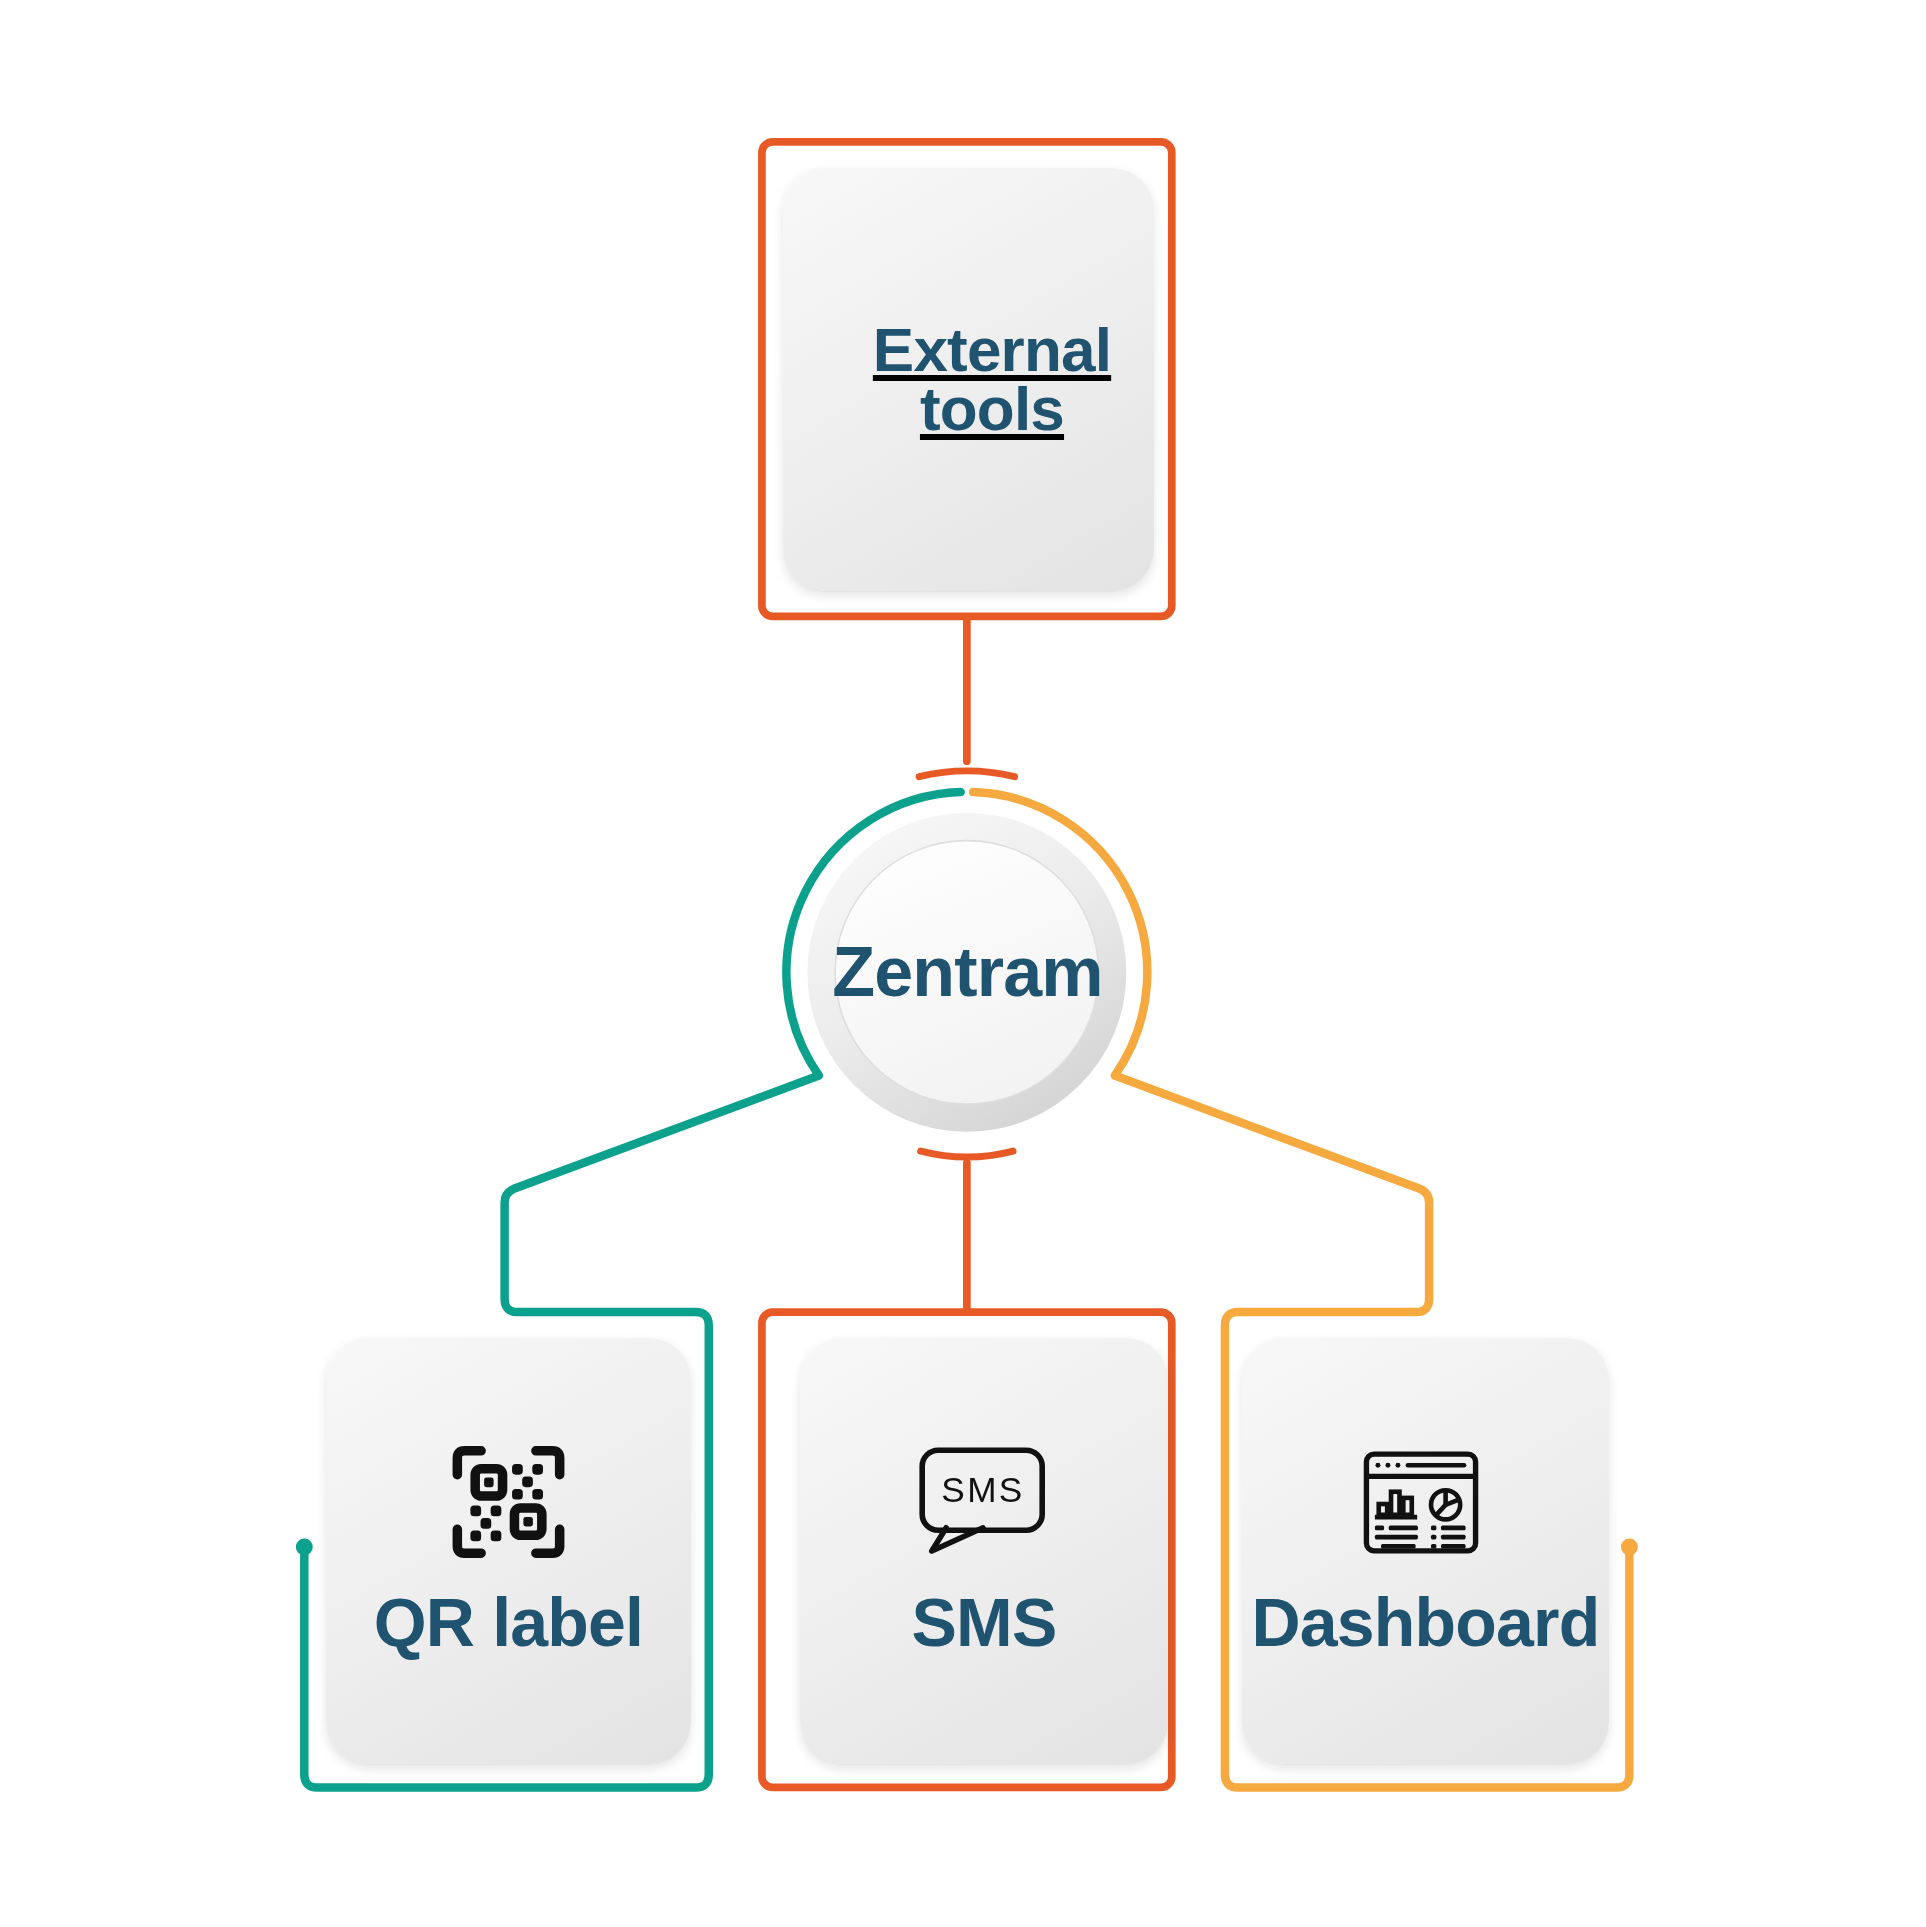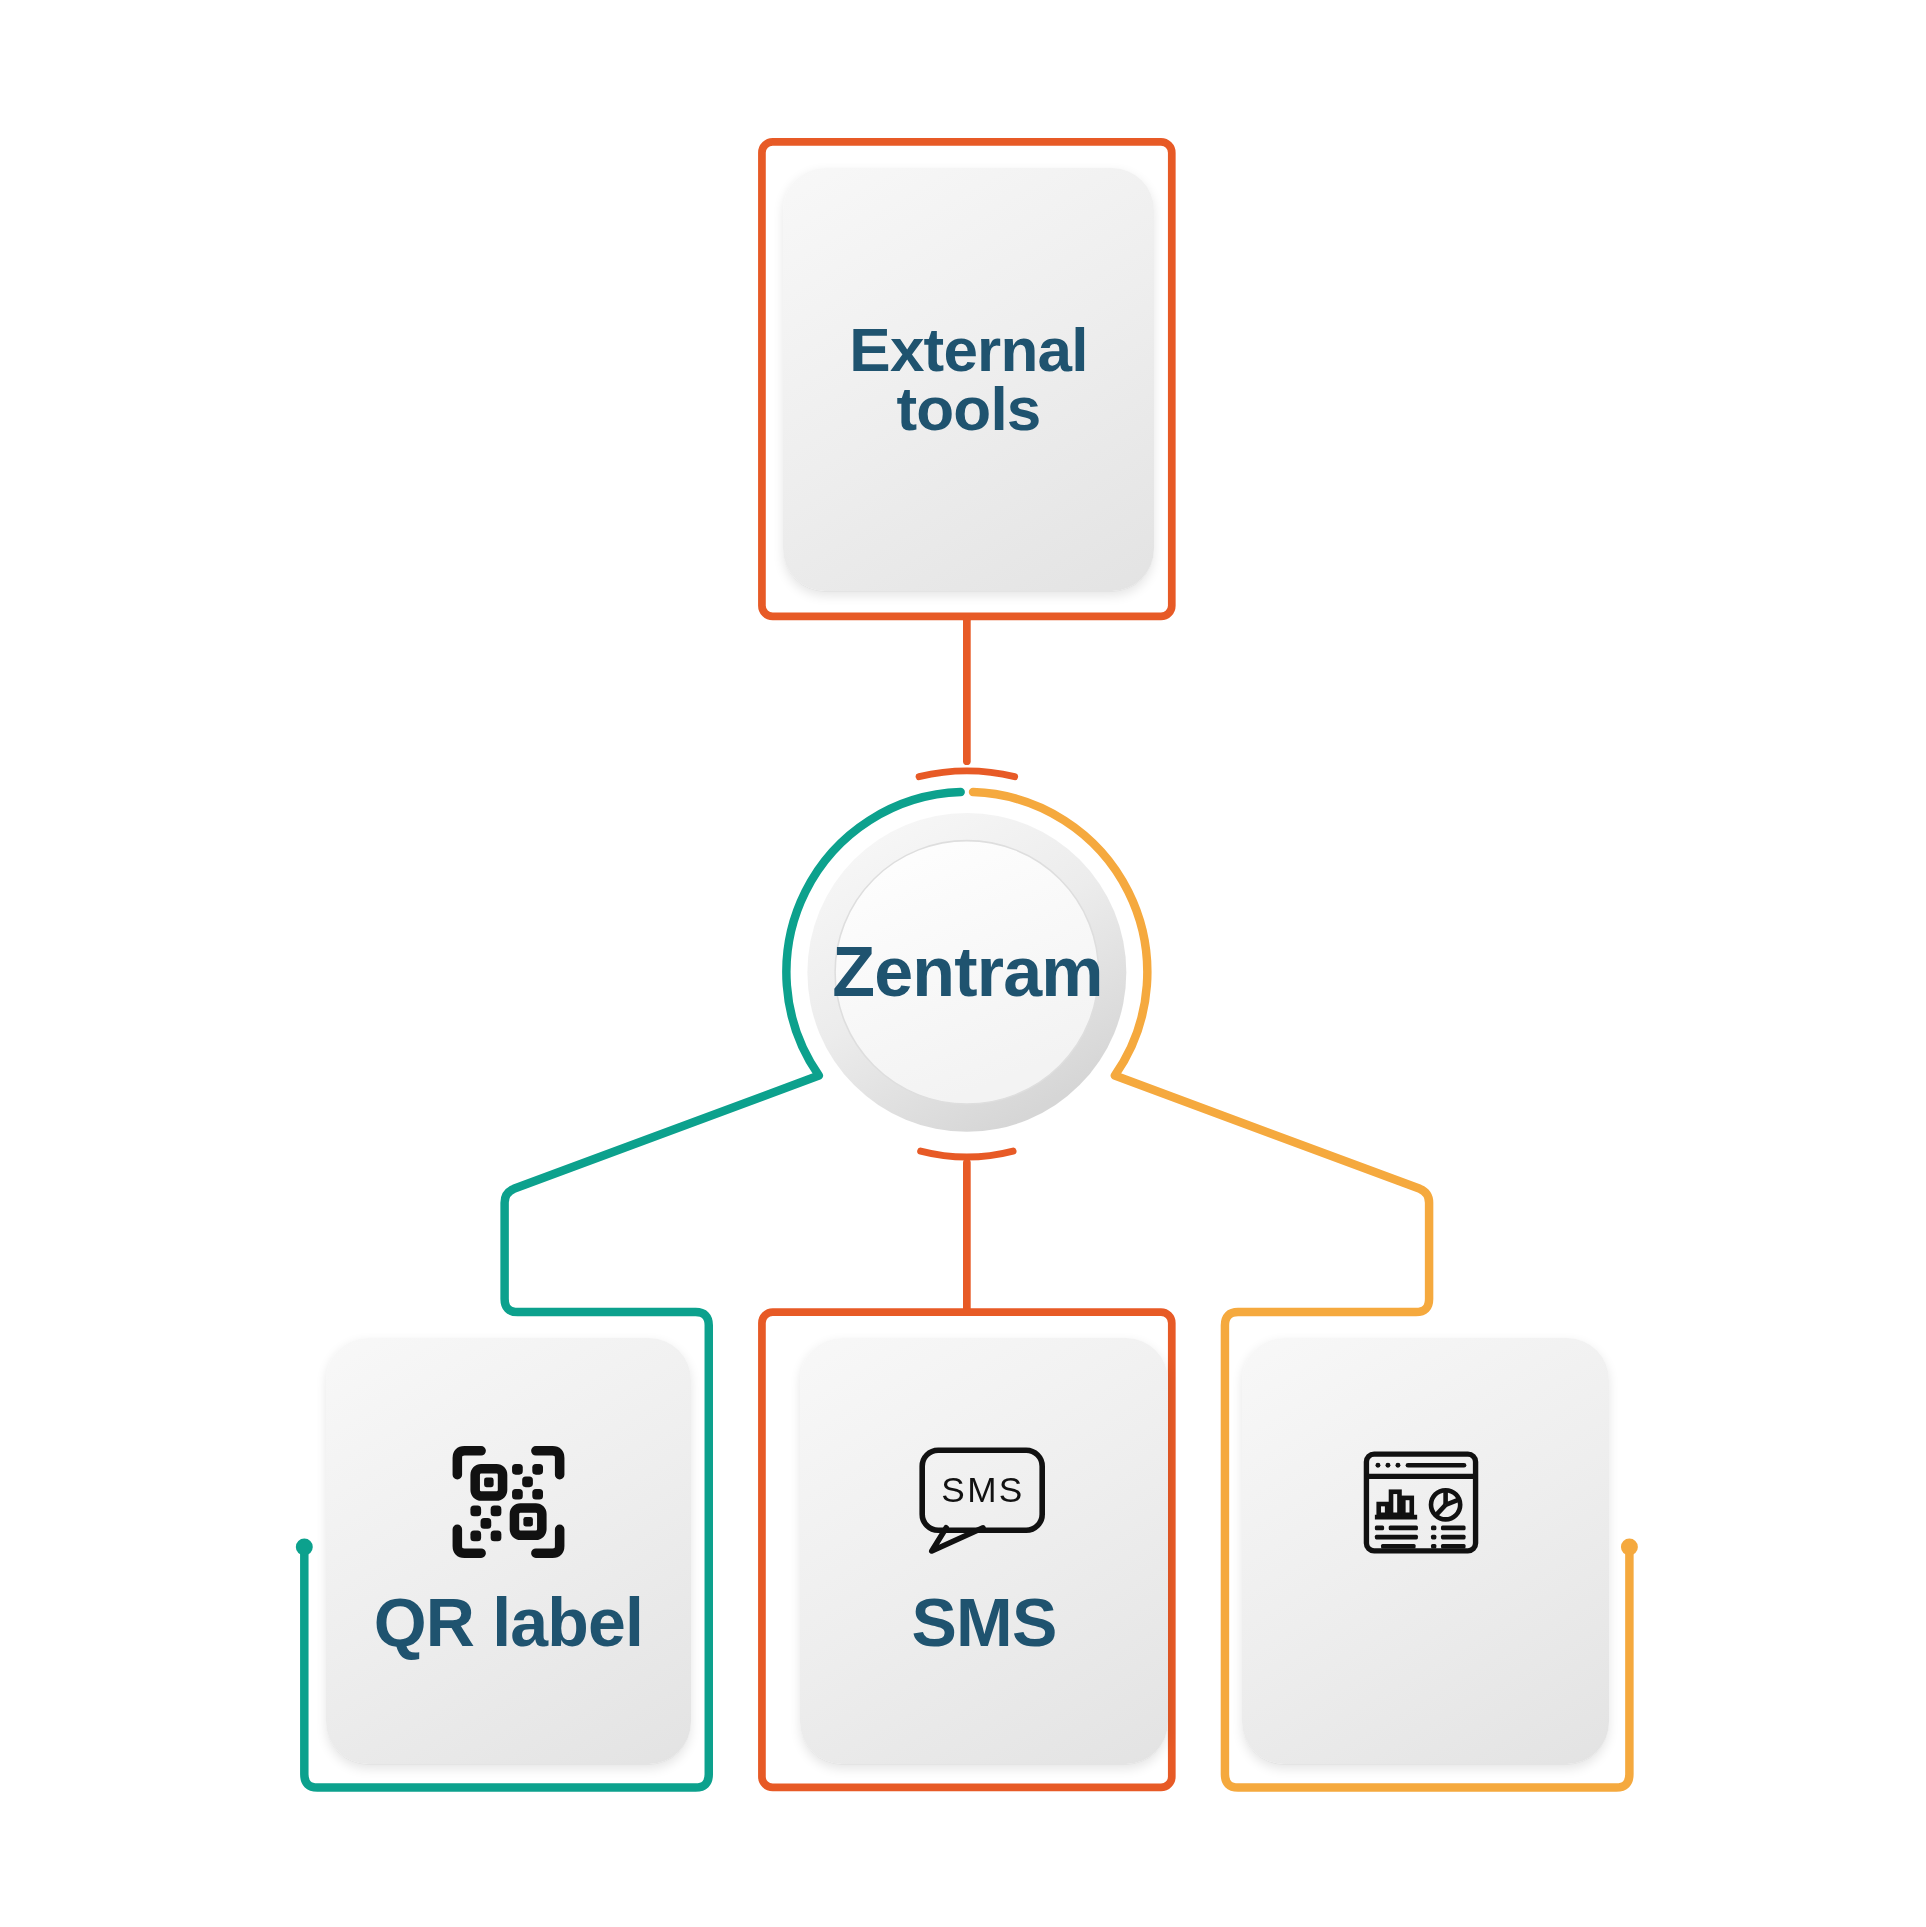--- a/index.html
+++ b/index.html
@@ -20,21 +20,21 @@
   .connector{stroke-width:10;stroke-linecap:round;}
   .arc{fill:none;stroke-width:9;stroke-linecap:round;}
 
   
   .card{
     position:absolute;border-radius:42px;
     background:linear-gradient(150deg,#f8f8f8 0%,#eeeeee 50%,#e3e3e3 100%);
     box-shadow:0 4.6px 10.8px rgba(0,0,0,0.10), 0 0.8px 0 rgba(0,0,0,0.04);
   }
   .card-top{left:783px;top:168px;width:371px;height:423px;
-    display:flex;align-items:center;justify-content:center;}
+    display:flex;align-items:center;justify-content:flex-end;text-decoration:underline;}
   .card-qr{left:326px;top:1338px;width:365px;height:426px;}
   .card-sms{left:800px;top:1338px;width:368px;height:426px;}
   .card-dash{left:1242px;top:1338px;width:367px;height:426px;}
 
   .node-label{
     color:var(--c-ink);font-weight:bold;letter-spacing:-0.8px;
     text-align:center;white-space:nowrap;
   }
   .label-top{font-size:62px;line-height:0.95;white-space:normal;width:324px;}
   .label-bottom{position:absolute;left:0;right:0;top:245px;font-size:68px;}
@@ -174,16 +174,17 @@
         <rect x="15" y="109" width="56" height="6" rx="2"></rect>
         <rect x="23" y="121" width="45" height="6" rx="2"></rect>
         <rect x="88" y="97" width="7" height="6" rx="2"></rect>
         <rect x="101" y="97" width="32" height="6" rx="2"></rect>
         <rect x="88" y="109" width="7" height="6" rx="2"></rect>
         <rect x="101" y="109" width="32" height="6" rx="2"></rect>
         <rect x="88" y="121" width="7" height="6" rx="2"></rect>
         <rect x="101" y="121" width="32" height="6" rx="2"></rect>
       </g>
     </svg>
+    <div class="node-label label-bottom">Dashboard</div>
   </div>
 
 </div>
 
 
 </body></html>

